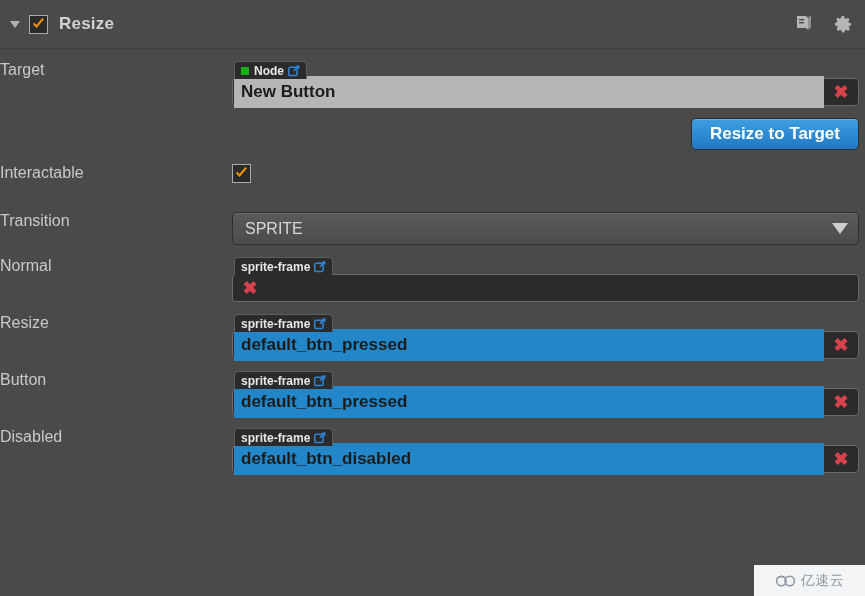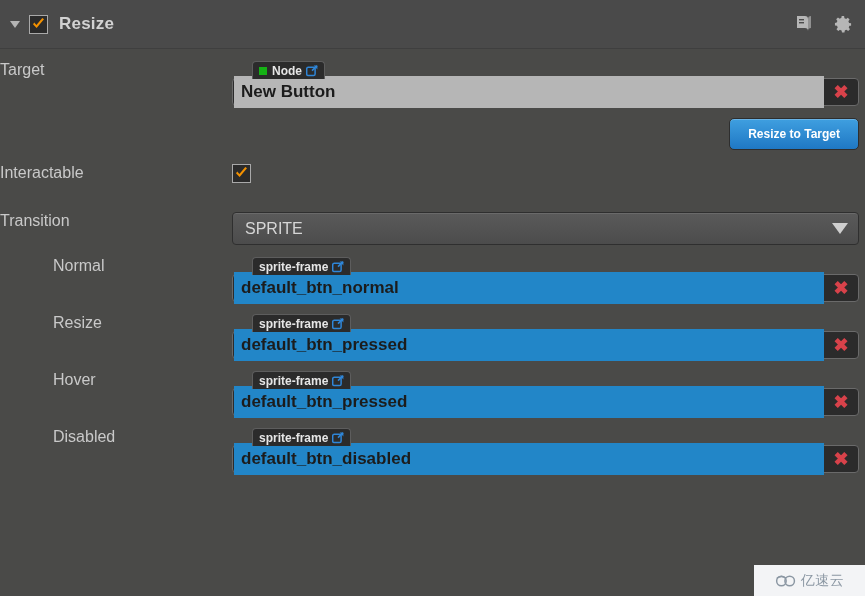--- a/index.html
+++ b/index.html
@@ -73,39 +73,39 @@
     width: 232px;
     box-sizing: border-box;
     padding-right: 14px;
     text-align: left;
     font-size: 16px;
     color: #c9c9c9;
     flex: none;
     display: flex;
     align-items: center;
   }
-  .row-label.pad-l2 { padding-left: 53px; }
+  .row-label.pad-l2 { }
   .row-label.pad-tri { padding-left: 12px; }
   .row-label .tri { margin-right: 9px; }
   .row-field {
     flex: 1;
     display: flex;
     align-items: center;
     padding-right: 6px;
   }
 
   
   .asset {
     position: relative;
     width: 100%;
     padding-top: 17px;
   }
   .asset-tag {
     position: absolute;
-    left: 20px;
+    left: 2px;
     top: 0;
     height: 18px;
     background: #2b2b2b;
     border: 1px solid #5d5d5d;
     border-bottom: none;
     border-radius: 4px 4px 0 0;
     padding: 0 6px 0 6px;
     display: flex;
     align-items: center;
     box-sizing: border-box;
@@ -164,21 +164,21 @@
     user-select: none;
   }
 
   
   .btn-row { justify-content: flex-end; padding-right: 6px; }
   .blue-btn {
     background: linear-gradient(#3f9fe0, #1f78c4);
     border: 1px solid #2e2e2e;
     border-radius: 5px;
     color: #ffffff;
-    font-size: 12px;
+    font-size: 17px;
     font-weight: bold;
     padding: 0 18px;
     height: 32px;
     line-height: 30px;
     cursor: pointer;
     box-shadow: inset 0 1px 0 rgba(255,255,255,.22);
     white-space: nowrap;
   }
 
   
@@ -373,21 +373,20 @@
           <span class="tag-text">sprite-frame</span>
           <span class="tag-link">
             <svg width="12" height="12" viewBox="0 0 12 12">
               <rect x="0.7" y="2.2" width="8.4" height="8.4" rx="1.6" fill="none" stroke="#2f86d8" stroke-width="1.5"></rect>
               <path d="M6 5.6 L11 0.8" stroke="#2f86d8" stroke-width="1.6"></path>
               <path d="M7.6 0.6 h3.8 v3.8 z" fill="#2f86d8"></path>
             </svg>
           </span>
         </div>
         <div class="asset-box">
-          <div class="asset-value blue">default_btn_normal</div>
           <div class="asset-x">✖</div>
         </div>
       </div>
     </div>
   </div>
 
   <div class="row r-sprite">
     <div class="row-label pad-l2">Resize</div>
     <div class="row-field">
       <div class="asset">
@@ -403,21 +402,21 @@
         </div>
         <div class="asset-box">
           <div class="asset-value blue">default_btn_pressed</div>
           <div class="asset-x">✖</div>
         </div>
       </div>
     </div>
   </div>
 
   <div class="row r-sprite">
-    <div class="row-label pad-l2">Hover</div>
+    <div class="row-label pad-l2">Button</div>
     <div class="row-field">
       <div class="asset">
         <div class="asset-tag">
           <span class="tag-text">sprite-frame</span>
           <span class="tag-link">
             <svg width="12" height="12" viewBox="0 0 12 12">
               <rect x="0.7" y="2.2" width="8.4" height="8.4" rx="1.6" fill="none" stroke="#2f86d8" stroke-width="1.5"></rect>
               <path d="M6 5.6 L11 0.8" stroke="#2f86d8" stroke-width="1.6"></path>
               <path d="M7.6 0.6 h3.8 v3.8 z" fill="#2f86d8"></path>
             </svg>

